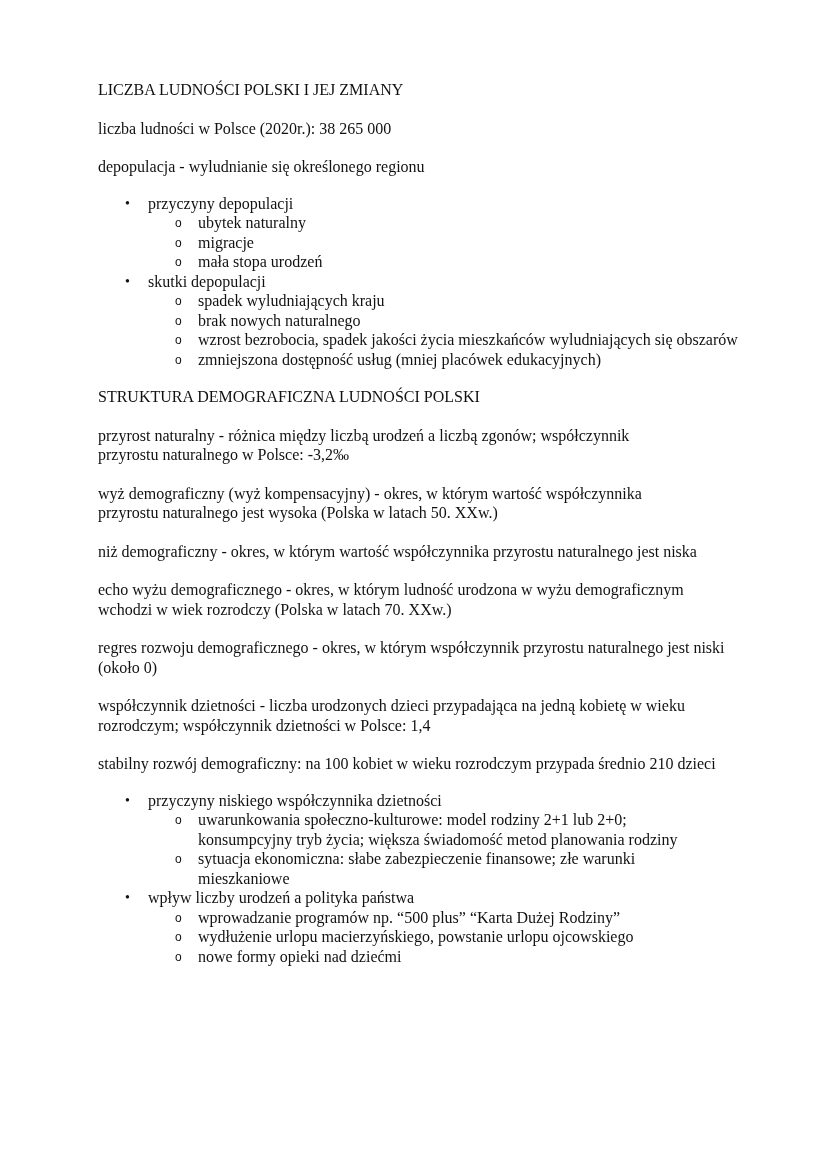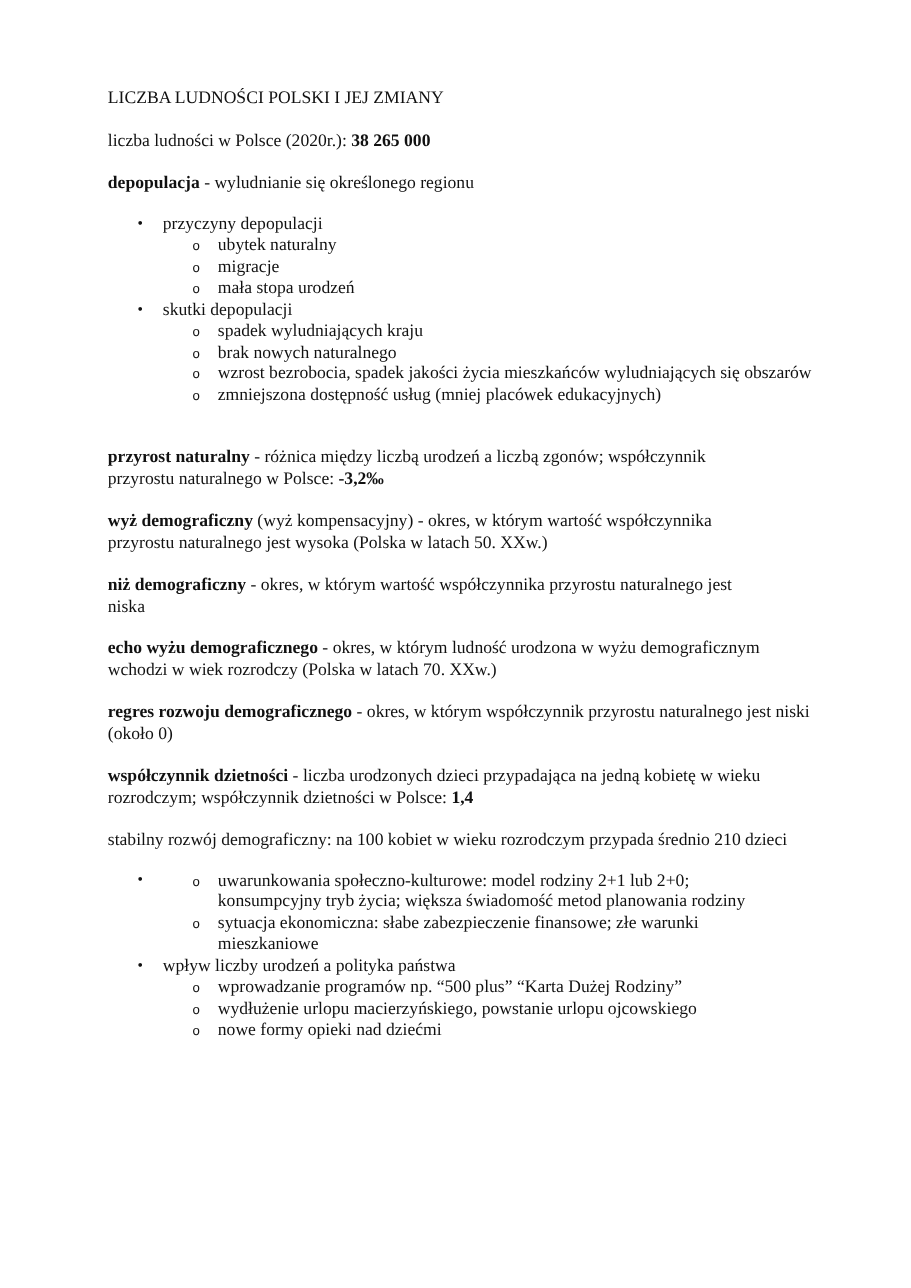--- a/index.html
+++ b/index.html
@@ -6,21 +6,21 @@
     body {
       width: 828px; height: 1171px; overflow: hidden; position: relative;
       font-family: "Liberation Serif", "DejaVu Serif", serif;
       color: #111111;
       font-size: 16px;
     }
     .page { position: absolute; left: 98px; top: 80px; width: 640px; }
     .p { line-height: 19.5px; margin: 0; }
     .gap { height: 19px; }
     .title { letter-spacing: 0; }
-    b { font-weight: bold; }
+    b { font-weight: normal; }
     ul.l1 { list-style: none; margin: 0; padding: 0; }
     ul.l1 > li { position: relative; padding-left: 50px; line-height: 19.5px; }
     ul.l1 > li > .bul {
       position: absolute; left: 27px; top: 0; font-size: 14px;
     }
     ul.l2 { list-style: none; margin: 0; padding: 0; }
     ul.l2 > li { position: relative; padding-left: 50px; line-height: 19.5px; }
     ul.l2 > li > .bul2 {
       position: absolute; left: 27px; top: 1px; font-size: 12px; font-family: "Liberation Sans", sans-serif;
     }
@@ -55,20 +55,21 @@
       <ul class="l2">
         <li><span class="bul2">o</span><span>spadek wyludniających kraju</span></li>
         <li><span class="bul2">o</span><span>brak nowych naturalnego</span></li>
         <li style="width:560px"><span class="bul2">o</span><span>wzrost bezrobocia, spadek jakości życia mieszkańców wyludniających się obszarów</span></li>
         <li><span class="bul2">o</span><span>zmniejszona dostępność usług (mniej placówek edukacyjnych)</span></li>
       </ul>
     </li>
   </ul>
   <div class="gap" style="height:18px"></div>
 
+  <p class="p title">STRUKTURA DEMOGRAFICZNA LUDNOŚCI POLSKI</p>
   <div class="gap"></div>
 
   <p class="p" style="width:580px"><b>przyrost naturalny</b><span> - różnica między liczbą urodzeń a liczbą zgonów; współczynnik przyrostu naturalnego w Polsce: </span><b>-3,2‰</b></p>
   <div class="gap"></div>
 
   <p class="p" style="width:580px"><b>wyż demograficzny</b><span> (wyż kompensacyjny) - okres, w którym wartość współczynnika przyrostu naturalnego jest wysoka (Polska w latach 50. XXw.)</span></p>
   <div class="gap"></div>
 
   <p class="p" style="width:600px"><b>niż demograficzny</b><span> - okres, w którym wartość współczynnika przyrostu naturalnego jest niska</span></p>
   <div class="gap"></div>
@@ -81,20 +82,21 @@
 
   <p class="p" style="width:640px"><b>współczynnik dzietności</b><span> - liczba urodzonych dzieci przypadająca na jedną kobietę w wieku rozrodczym; współczynnik dzietności w Polsce: </span><b>1,4</b></p>
   <div class="gap"></div>
 
   <p class="p" style="width:620px">stabilny rozwój demograficzny: na 100 kobiet w wieku rozrodczym przypada średnio 210 dzieci</p>
   <div class="gap" style="height:17px"></div>
 
   <ul class="l1">
     <li>
       <span class="bul">•</span>
+      <span>przyczyny niskiego współczynnika dzietności</span>
       <ul class="l2">
         <li style="width:500px"><span class="bul2">o</span><span>uwarunkowania społeczno-kulturowe: model rodziny 2+1 lub 2+0; konsumpcyjny tryb życia; większa świadomość metod planowania rodziny</span></li>
         <li style="width:500px"><span class="bul2">o</span><span>sytuacja ekonomiczna: słabe zabezpieczenie finansowe; złe warunki mieszkaniowe</span></li>
       </ul>
     </li>
     <li>
       <span class="bul">•</span>
       <span>wpływ liczby urodzeń a polityka państwa</span>
       <ul class="l2">
         <li><span class="bul2">o</span><span>wprowadzanie programów np. “500 plus” “Karta Dużej Rodziny”</span></li>

